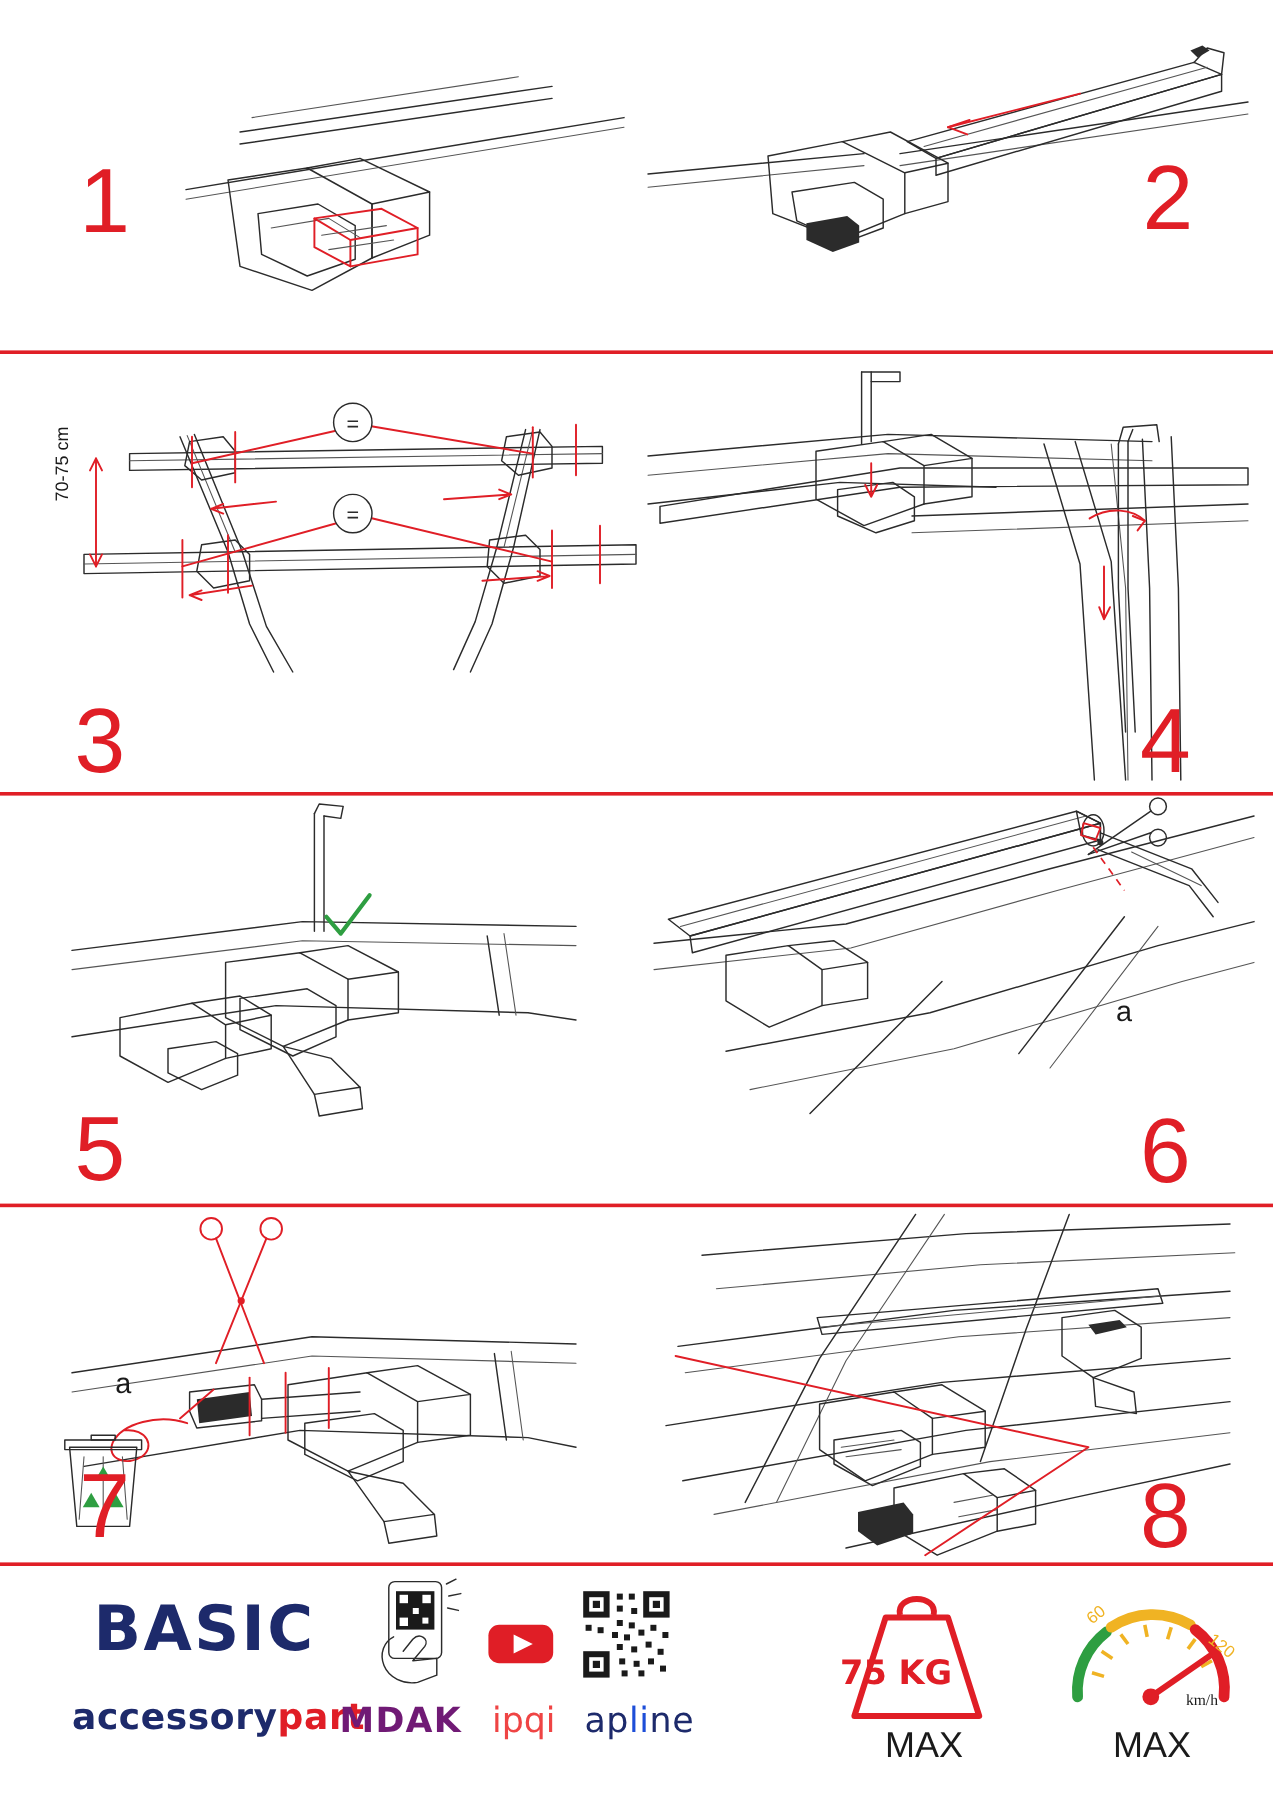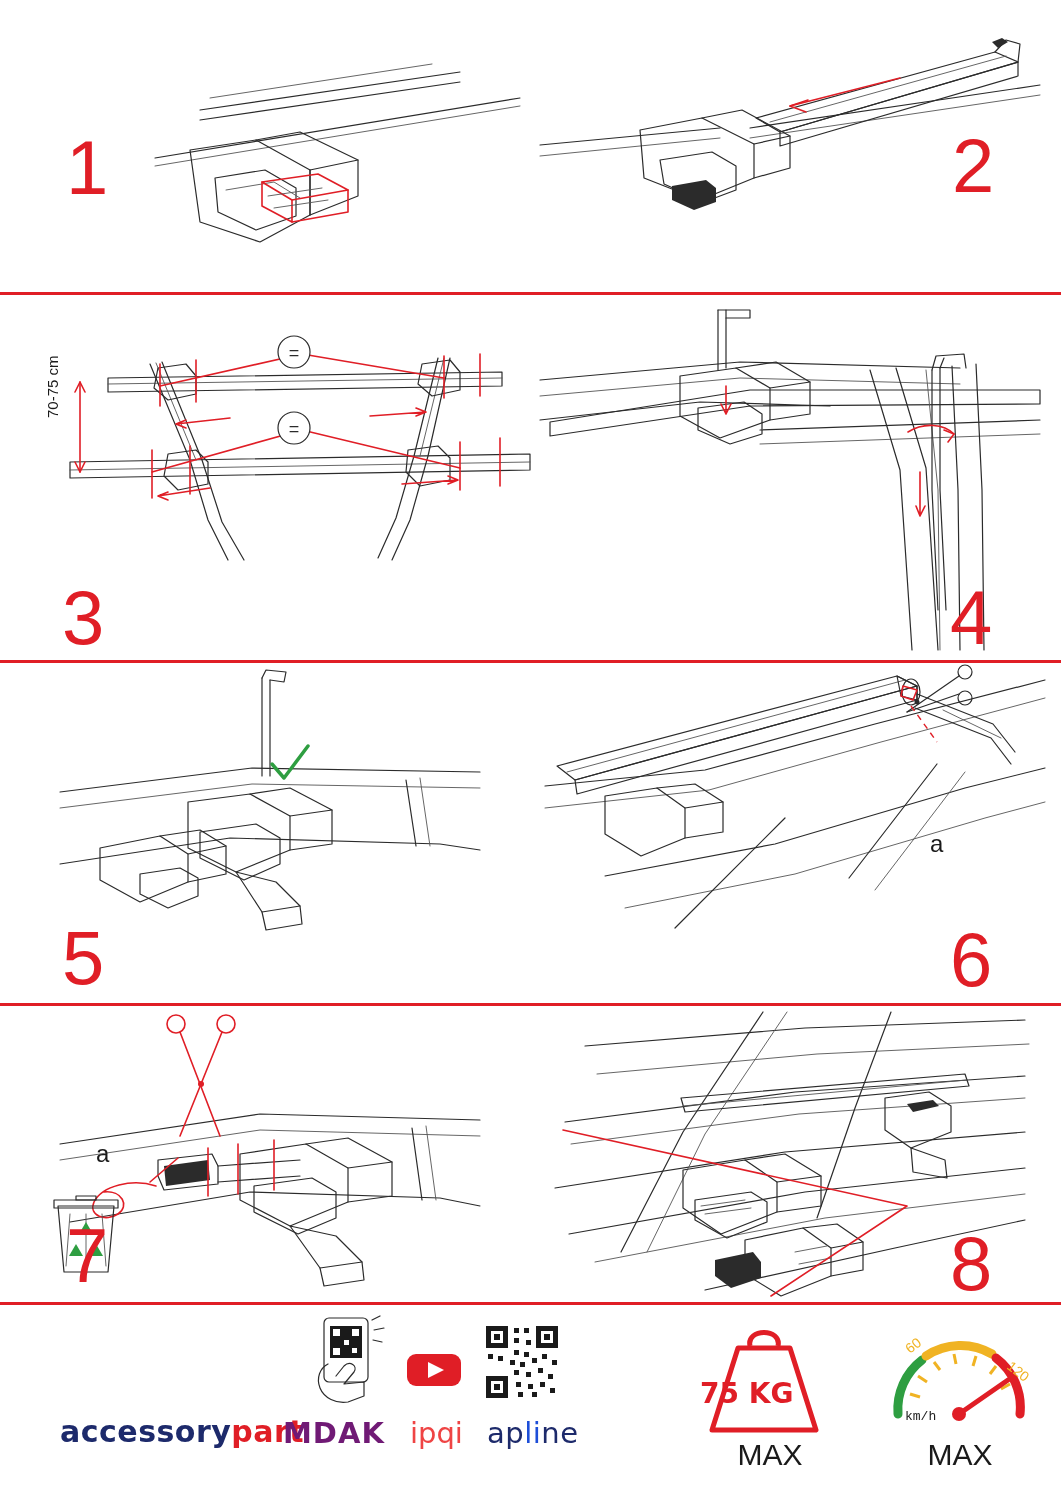--- a/index.html
+++ b/index.html
@@ -143,22 +143,22 @@
     font-family: "Liberation Sans", sans-serif;
     font-size: 30px;
     color: #1a1a1a;
     line-height: 1;
   }
   .kmh {
     position: absolute;
     left: 905px;
     top: 1410px;
     width: 110px;
-    text-align: left;
-    font-family: Liberation Mono, monospace;
+    text-align: right;
+    font-family: Liberation Serif, serif;
     font-size: 13px;
     color: #1a1a1a;
     line-height: 1;
   }
   .dim-label {
     position: absolute;
     font-family: "Liberation Sans", sans-serif;
     font-size: 15px;
     color: #1a1a1a;
   }
@@ -491,20 +491,21 @@
       <path class="ln-thin" d="M240 240 L272 234"></path>
       <path class="ln-thin" d="M244 252 L276 246"></path>
 
       <path class="ln-red" d="M8 118 L352 194 L216 284"></path>
     </svg>
   </div>
   <div class="step-num" style="left:950px; top:1226px;">8</div>
 
   <div class="footer">
 
+    <div class="brand-basic">BASIC</div>
 
     <div class="brand-accessory"><span>accessory</span><span class="part">part</span></div>
 
     <div class="panel" style="left:310px; top:14px;">
       <svg width="90" height="92" viewBox="0 0 90 92">
         <rect x="14" y="2" width="44" height="64" rx="5" class="ln" fill="#ffffff"></rect>
         <rect x="20" y="10" width="32" height="32" fill="#1a1a1a"></rect>
         <rect x="23" y="13" width="7" height="7" fill="#ffffff"></rect>
         <rect x="42" y="13" width="7" height="7" fill="#ffffff"></rect>
         <rect x="23" y="32" width="7" height="7" fill="#ffffff"></rect>

